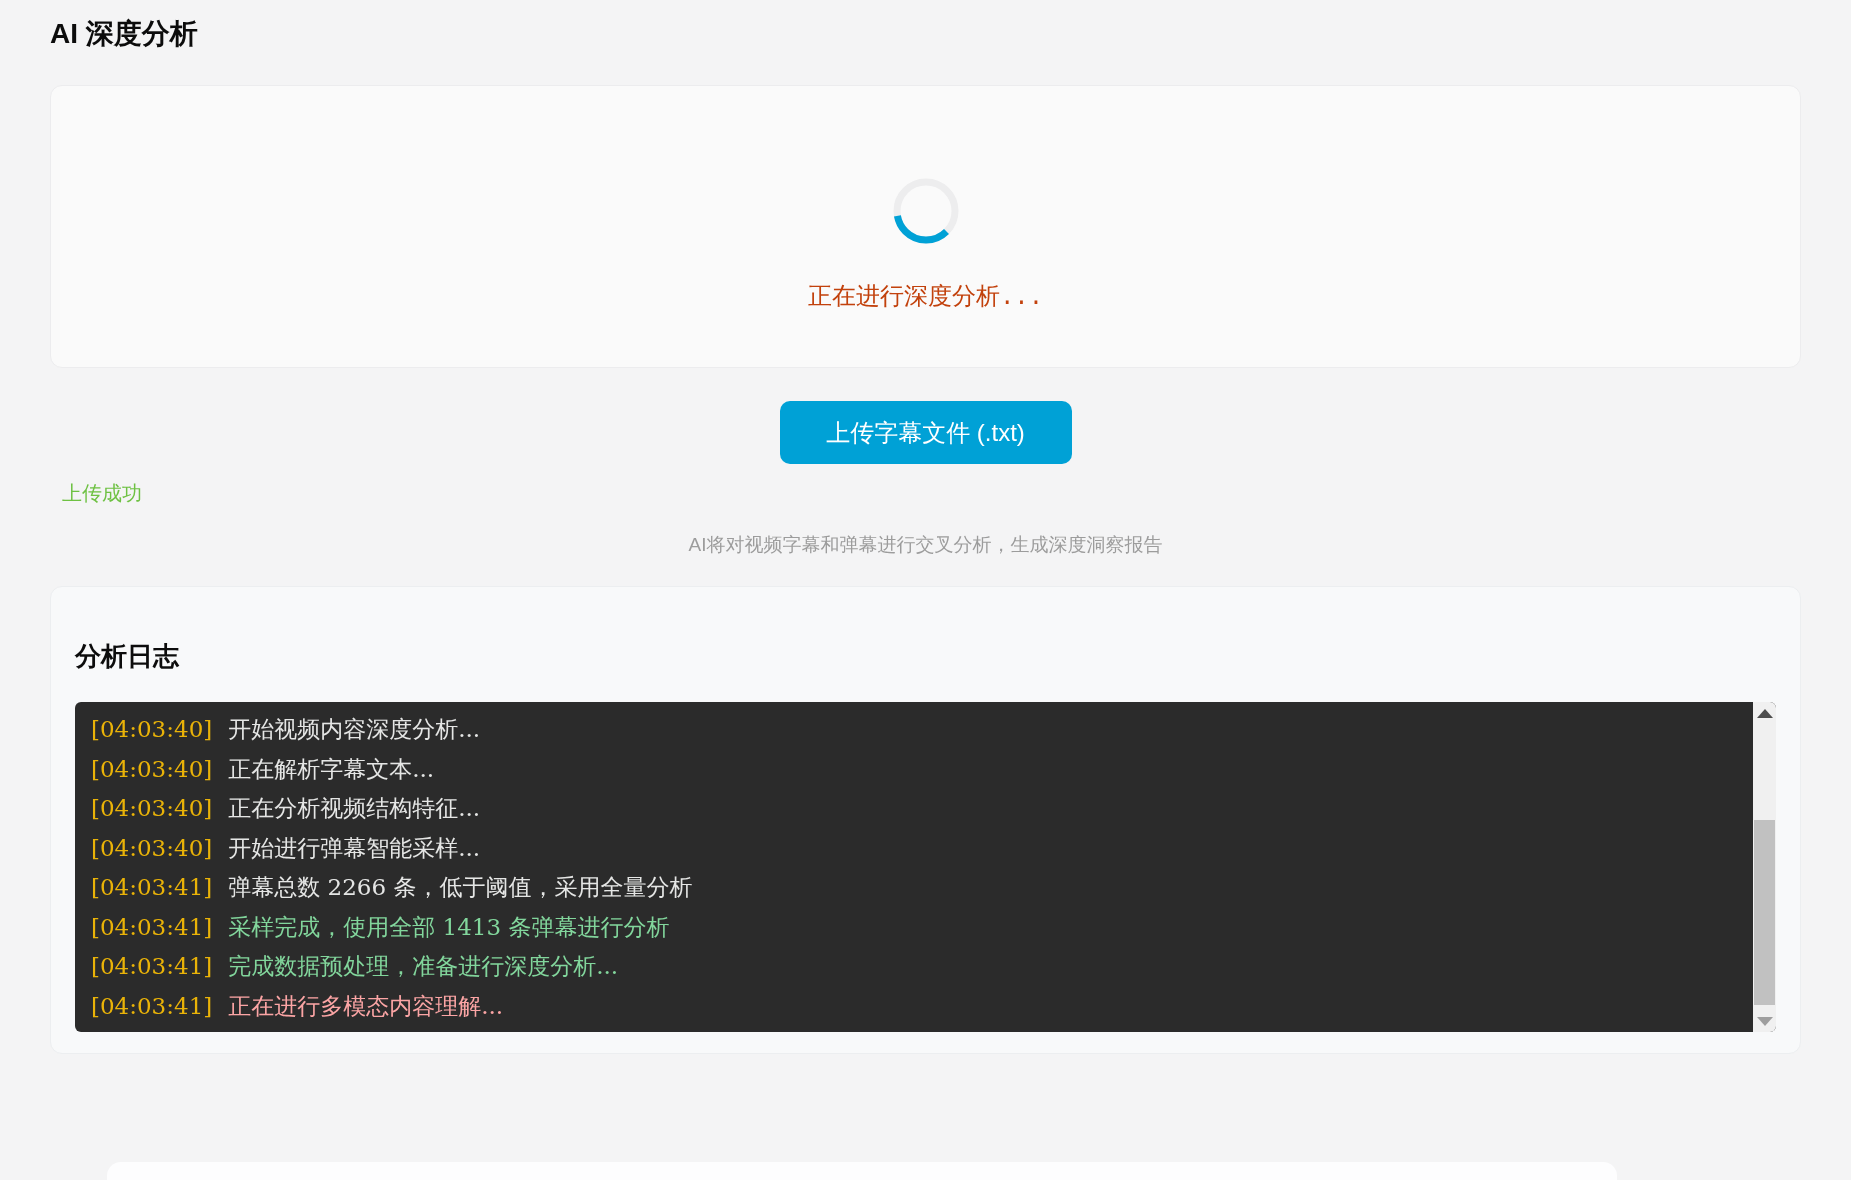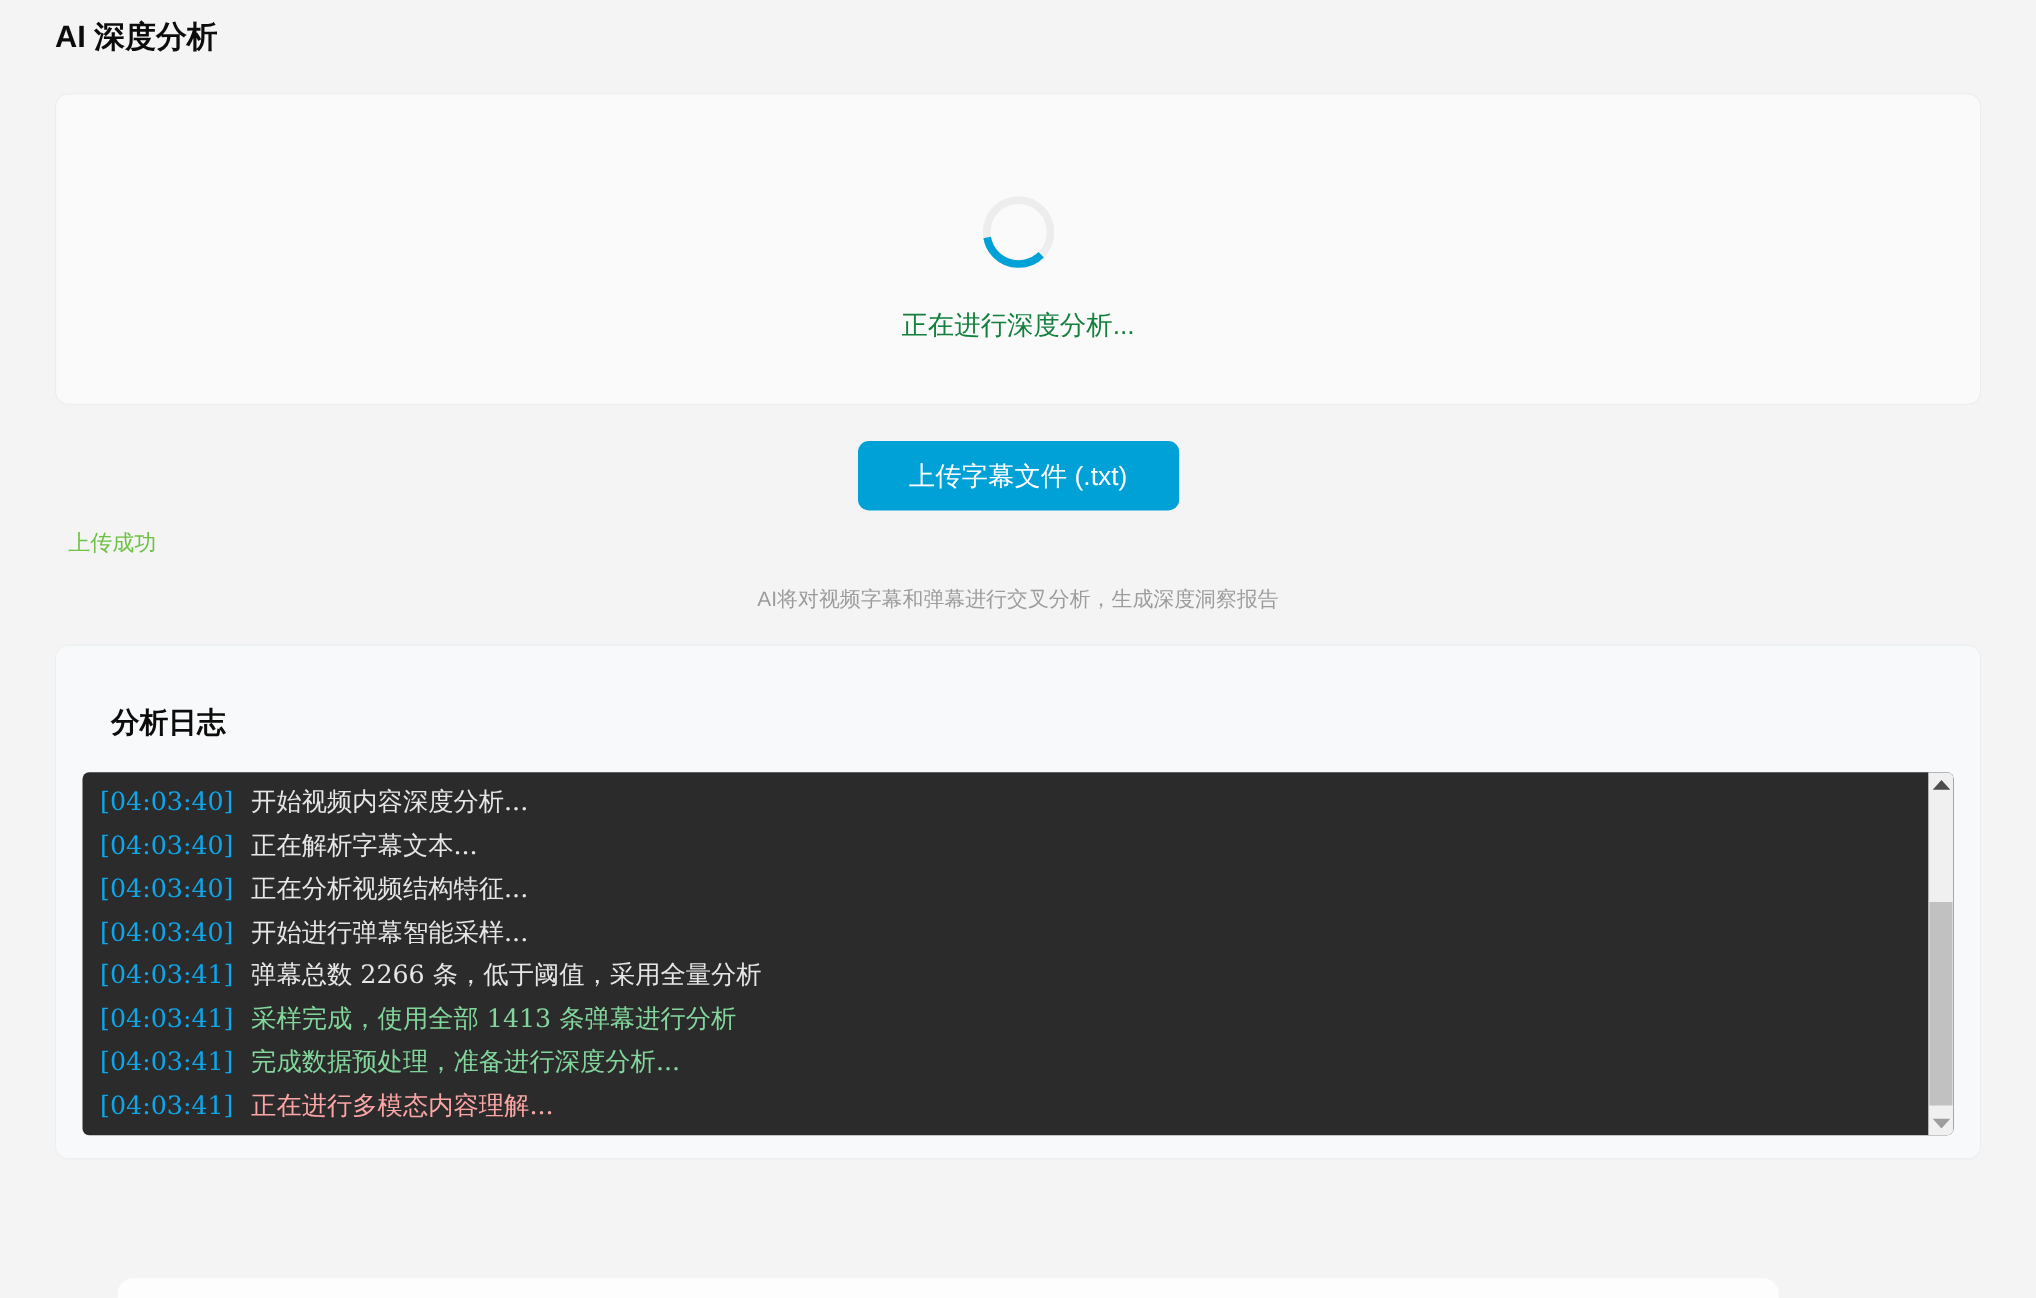--- a/index.html
+++ b/index.html
@@ -29,21 +29,22 @@
     border: 1px solid #ececee;
     border-radius: 12px;
     display: flex;
     flex-direction: column;
     align-items: center;
   }
   .spinner-wrap { margin-top: 92px; width: 66px; height: 66px; }
   .loading-text {
     margin-top: 36px;
     font-size: 24px;
-    color: #15803d;
+    color: #c2410c;
+    font-family: Liberation Mono, monospace;
   }
 
   
   .upload-button {
     display: block;
     margin: 33px auto 0;
     width: 292px;
     height: 63px;
     background: #00a1d6;
     color: #ffffff;
@@ -88,38 +89,37 @@
     border: 1px solid #eceef0;
     border-radius: 12px;
     padding: 0 24px;
   }
   .log-title {
     padding-top: 56px;
     font-size: 26px;
     font-weight: 700;
     line-height: 1;
     color: #0c0c0c;
-    margin-left: 26px;
   }
   .console {
     position: relative;
     margin-top: 33px;
     height: 330px;
     background: #2b2b2b;
     border-radius: 6px;
     overflow: hidden;
   }
   .log-lines {
     padding: 8px 46px 0 16px;
     font-family: "DejaVu Serif", "Liberation Serif", serif;
     font-size: 23px;
     line-height: 39.5px;
     white-space: nowrap;
   }
-  .log-line .ts { color: #0ea5e9; margin-right: 16px; }
+  .log-line .ts { color: #eab308; margin-right: 16px; }
   .log-line.info .msg { color: #e5e6e5; }
   .log-line.success .msg { color: #82d69c; }
   .log-line.progress .msg { color: #fca5a5; }
 
   
   .console-scrollbar {
     position: absolute;
     top: 0; right: 0;
     width: 23px; height: 100%;
     background: #f0f0f0;

